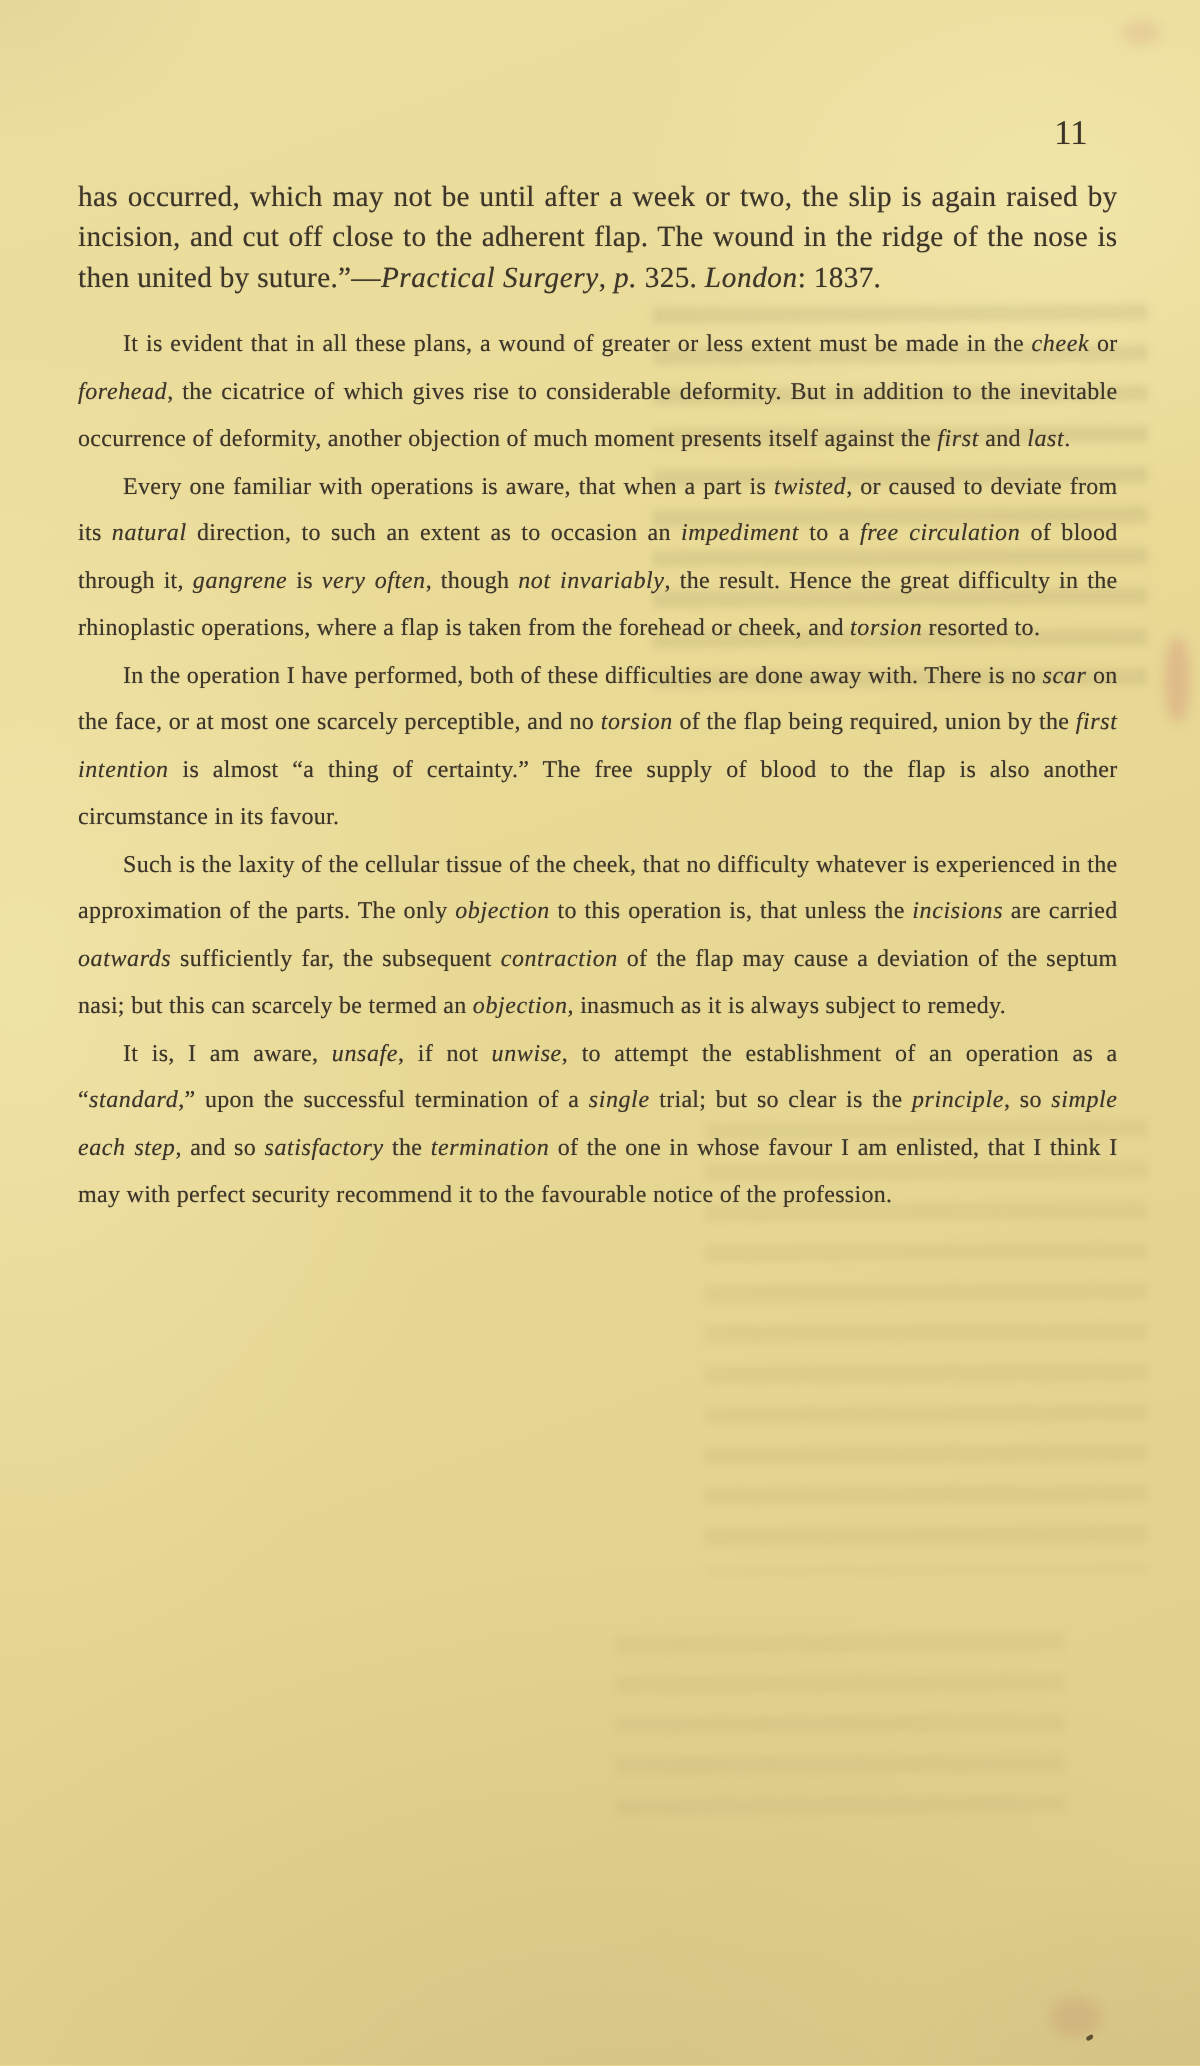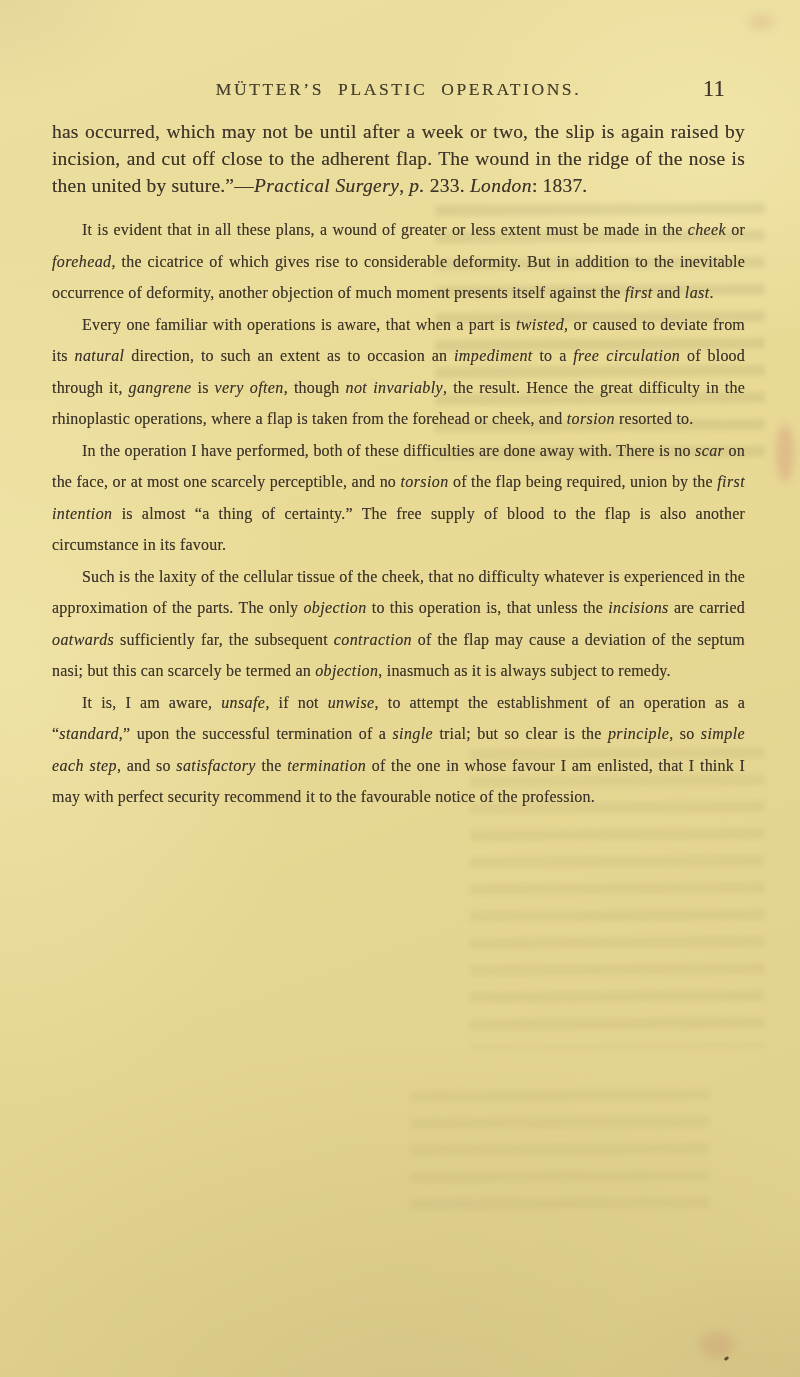--- a/index.html
+++ b/index.html
@@ -91,26 +91,25 @@
 
   <div class="ghost a"></div>
   <div class="ghost b"></div>
   <div class="ghost c"></div>
   <div class="stain right-edge"></div>
   <div class="stain bottom-right"></div>
   <div class="stain top-right"></div>
   <div class="speck"></div>
 
   <div class="header">
-    <div class="running-head">MÜTTER’S PLASTIC OPERATIONS.</div>
     <div class="folio">11</div>
   </div>
 
   <div class="text-block">
-      <p class="para quote"><span>has occurred, which may not be until after a week or two, the slip is again raised by incision, and cut off close to the adherent flap.  The wound in the ridge of the nose is then united by suture.”—</span><i>Practical Surgery</i><span>, </span><i>p.</i><span> 233.  </span><i>London</i><span>: 1837.</span></p>
+      <p class="para quote"><span>has occurred, which may not be until after a week or two, the slip is again raised by incision, and cut off close to the adherent flap.  The wound in the ridge of the nose is then united by suture.”—</span><i>Practical Surgery</i><span>, </span><i>p.</i><span> 325.  </span><i>London</i><span>: 1837.</span></p>
       <p class="para body first-body"><span>It is evident that in all these plans, a wound of greater or less extent must be made in the </span><i>cheek</i><span> or </span><i>forehead</i><span>, the cicatrice of which gives rise to considerable deformity.  But in addition to the inevitable occurrence of deformity, another objection of much moment presents itself against the </span><i>first</i><span> and </span><i>last</i><span>.</span></p>
       <p class="para body"><span>Every one familiar with operations is aware, that when a part is </span><i>twisted</i><span>, or caused to deviate from its </span><i>natural</i><span> direction, to such an extent as to occasion an </span><i>impediment</i><span> to a </span><i>free circulation</i><span> of blood through it, </span><i>gangrene</i><span> is </span><i>very often</i><span>, though </span><i>not invariably</i><span>, the result.   Hence the great difficulty in the rhinoplastic operations, where a flap is taken from the forehead or cheek, and </span><i>torsion</i><span> resorted to.</span></p>
       <p class="para body"><span>In the operation I have performed, both of these difficulties are done away with.  There is no </span><i>scar</i><span> on the face, or at most one scarcely perceptible, and no </span><i>torsion</i><span> of the flap being required, union by the </span><i>first intention</i><span> is almost “a thing of certainty.”   The free supply of blood to the flap is also another circumstance in its favour.</span></p>
       <p class="para body"><span>Such is the laxity of the cellular tissue of the cheek, that no difficulty whatever is experienced in the approximation of the parts.   The only </span><i>objection</i><span> to this operation is, that unless the </span><i>incisions</i><span> are carried </span><i>oatwards</i><span> sufficiently far, the subsequent </span><i>contraction</i><span> of the flap may cause a deviation of the septum nasi; but this can scarcely be termed an </span><i>objection</i><span>, inasmuch as it is always subject to remedy.</span></p>
       <p class="para body"><span>It is, I am aware, </span><i>unsafe</i><span>, if not </span><i>unwise</i><span>, to attempt the establishment of an operation as a “</span><i>standard</i><span>,” upon the successful termination of a </span><i>single</i><span> trial; but so clear is the </span><i>principle</i><span>, so </span><i>simple each step</i><span>, and so </span><i>satisfactory</i><span> the </span><i>termination</i><span> of the one in whose favour I am enlisted, that I think I may with perfect security recommend it to the favourable notice of the profession.</span></p>
     </div>
 
 </div>
 
 </body></html>

